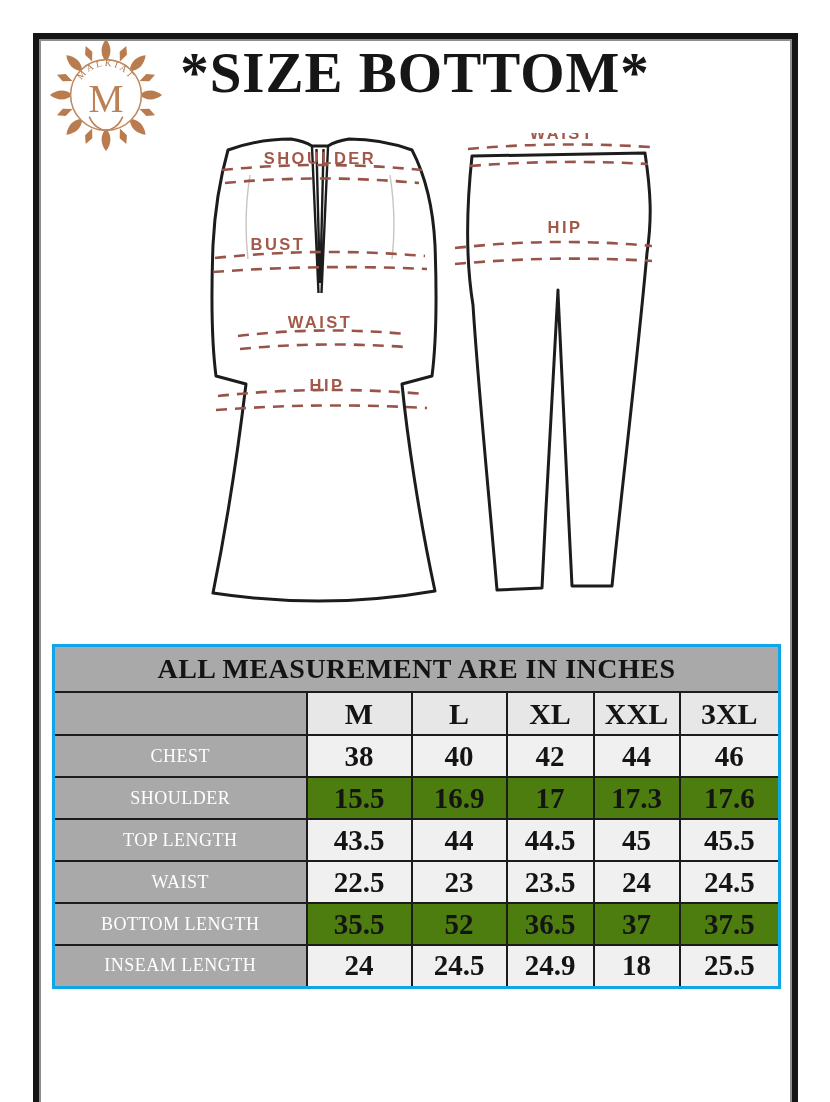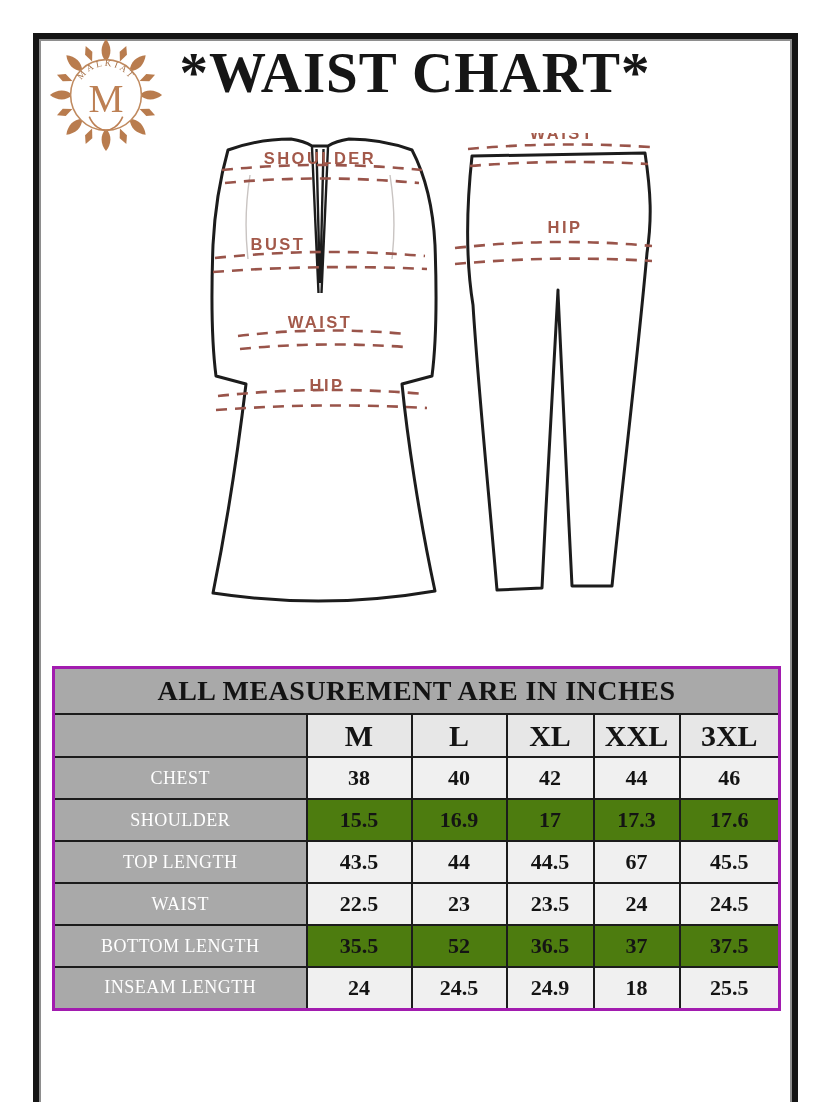--- a/index.html
+++ b/index.html
@@ -24,35 +24,35 @@
   .diagram-label{
     font-family:"Liberation Sans","DejaVu Sans",sans-serif;
     font-size:16.5px;letter-spacing:2.5px;fill:#a3594a;font-weight:bold;
   }
   .garment{fill:#ffffff;stroke:#1c1c1c;stroke-width:3;stroke-linejoin:round;}
   .thinline{fill:none;stroke:#1c1c1c;stroke-width:2.4;}
   .faint{fill:none;stroke:#c9c4c2;stroke-width:1.4;}
   .dash{fill:none;stroke:#99544a;stroke-width:2.6;stroke-dasharray:11 8;}
   
   .size-table{
-    position:absolute;left:52px;top:666px;width:726px;
+    position:absolute;left:52px;top:644px;width:726px;
     border-collapse:collapse;table-layout:fixed;
-    border:3px solid #a21caf;
+    border:3px solid #0ea5e9;
   }
   .size-table th,.size-table td{
     border:2px solid #1c1c1c;text-align:center;vertical-align:middle;
     padding:0;overflow:hidden;white-space:nowrap;
   }
   .tbl-title{height:44px;background:#a9a9a9;color:#141414;font-size:28px;font-weight:bold;letter-spacing:0.5px;}
   .size-row{height:43px;}
   .size-row th{background:#e7e7e7;color:#141414;font-size:30px;font-weight:bold;}
   .size-row th.corner{background:#a9a9a9;}
   .data-row{height:42px;}
   .data-row th{background:#a9a9a9;color:#ffffff;font-size:18px;font-weight:normal;letter-spacing:0.5px;}
-  .data-row td{background:#f0f0f0;color:#141414;font-size:22px;font-weight:bold;}
+  .data-row td{background:#f0f0f0;color:#141414;font-size:29px;font-weight:bold;}
   .data-row.alt td{background:#4d7c0f;}
   .logo-arc-text{font-family:"Liberation Serif",serif;font-size:9.5px;letter-spacing:2.5px;fill:#a8744c;}
   .logo-m{font-family:"Liberation Serif",serif;font-size:40px;fill:#bd8054;}
 </style>
 </head>
 <body>
 
 <div class="page">
 
   <div class="frame"></div>
@@ -85,21 +85,21 @@
       <circle cx="0" cy="0" r="36" fill="#ffffff" stroke="#c08a5f" stroke-width="1.6"></circle>
       <text class="logo-arc-text">
         <textPath href="#arcT" startOffset="50%" text-anchor="middle">MALKIAT</textPath>
       </text>
       <text class="logo-m" x="0" y="17" text-anchor="middle">M</text>
       <path d="M -17 22 C -13 32, -5 36, 0 35.5" fill="none" stroke="#bd8054" stroke-width="1.6"></path>
       <path d="M 17 22 C 13 32, 5 36, 0 35.5" fill="none" stroke="#bd8054" stroke-width="1.6"></path>
     </svg>
   </div>
 
-  <h1 class="title">*WAIST CHART*</h1>
+  <h1 class="title">*SIZE BOTTOM*</h1>
 
   <svg class="illustration" viewBox="0 0 660 498">
 
     <path class="garment" d="
       M 143 17
       C 165 9, 188 6, 206 6
       Q 219 8, 227 13
       L 243 13
       Q 251 8, 264 6
       C 282 6, 305 9, 327 17
@@ -184,21 +184,21 @@
         <td>16.9</td>
         <td>17</td>
         <td>17.3</td>
         <td>17.6</td>
       </tr>
       <tr class="data-row">
         <th>TOP LENGTH</th>
         <td>43.5</td>
         <td>44</td>
         <td>44.5</td>
-        <td>67</td>
+        <td>45</td>
         <td>45.5</td>
       </tr>
       <tr class="data-row">
         <th>WAIST</th>
         <td>22.5</td>
         <td>23</td>
         <td>23.5</td>
         <td>24</td>
         <td>24.5</td>
       </tr>

